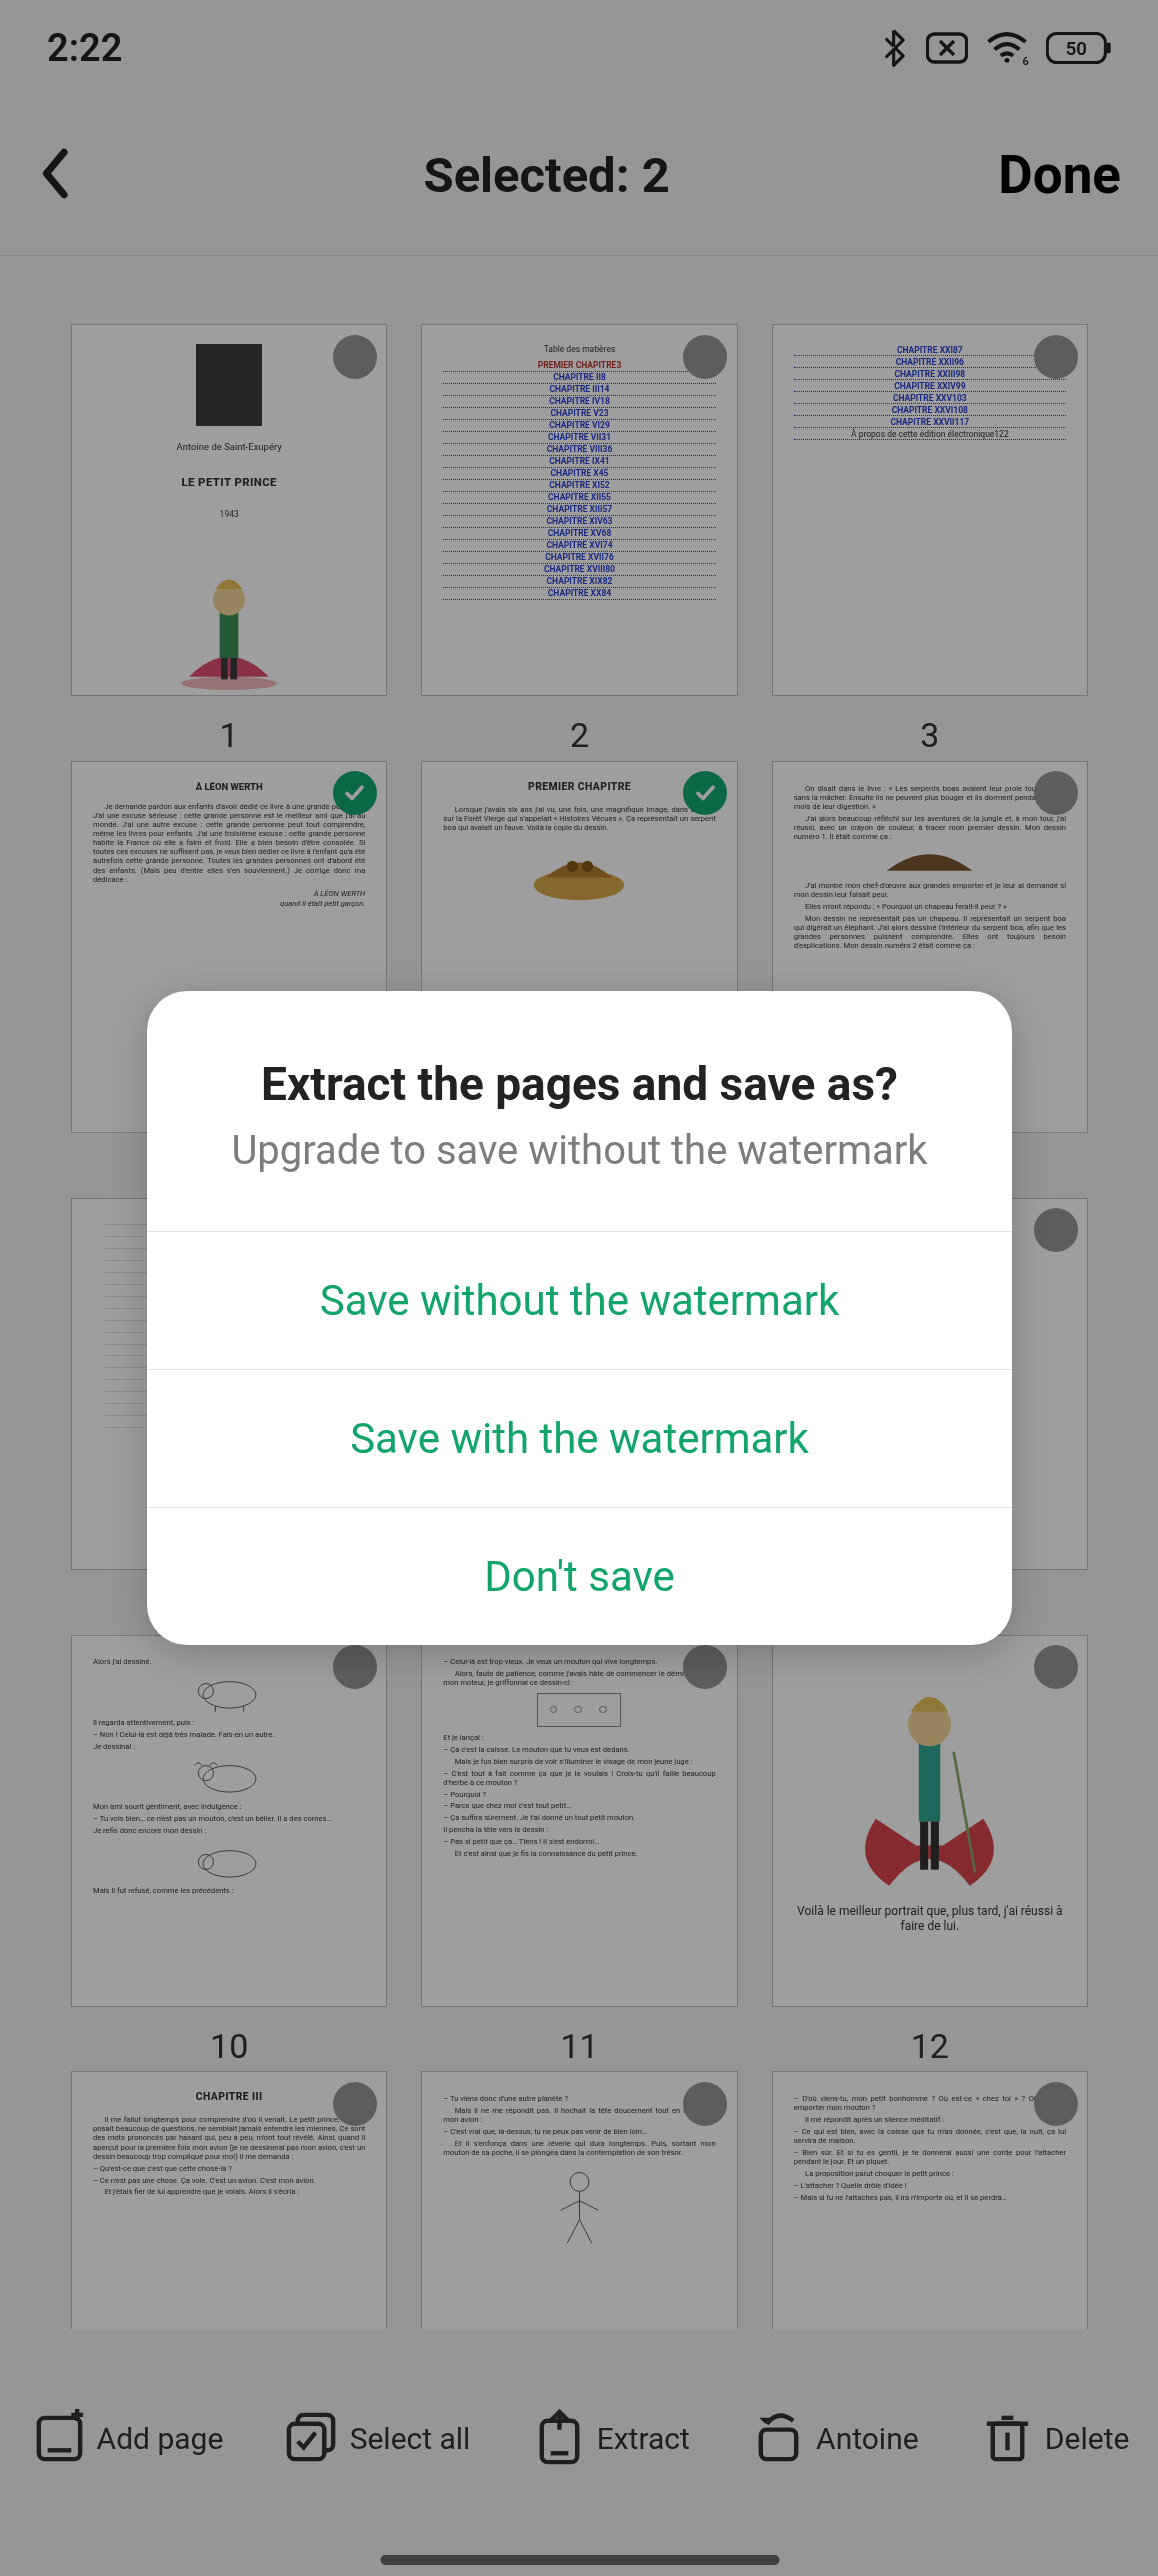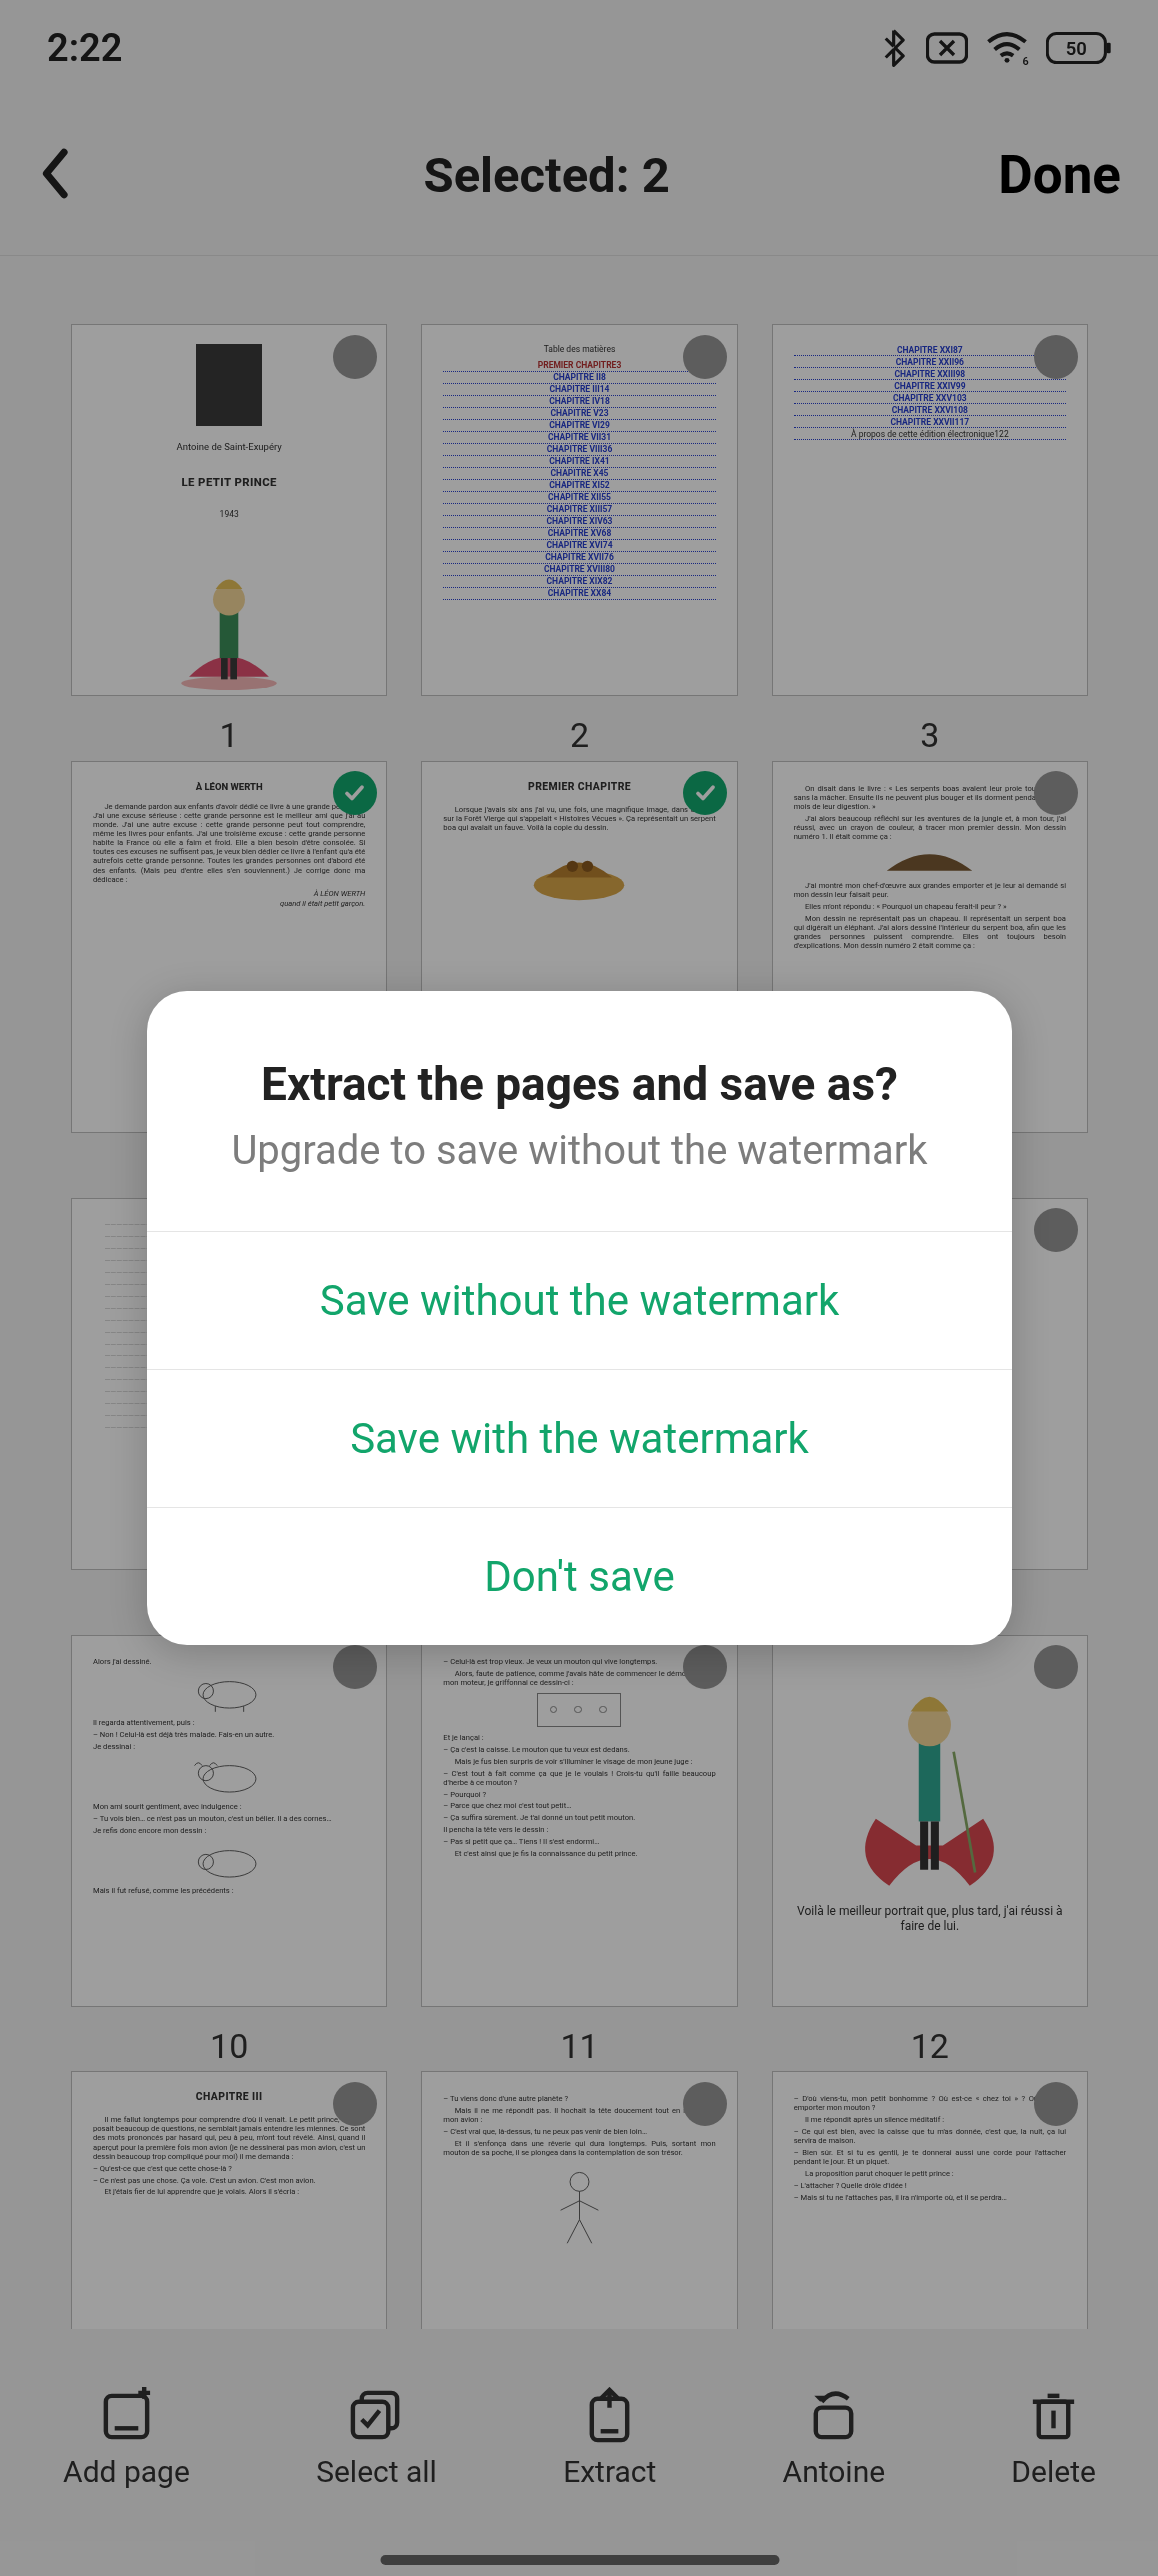--- a/index.html
+++ b/index.html
@@ -44,21 +44,21 @@
   .txtthumb .hfirst { text-align: center; font-weight: 800; font-size: 10.4px; margin-bottom: 11.4px; letter-spacing: 0.4px; }
   .txtthumb .hmid { text-align: center; font-weight: 800; font-size: 9.5px; margin-bottom: 9.5px; }
   .txtthumb .sig { text-align: right; margin-top: 5.7px; font-style: italic; }
   .txtthumb p { margin: 2.8px 0; }
   .txtthumb .indent { text-indent: 11.4px; }
   .txtthumb .boximg { width: 84px; height: 34px; border: 0.9px solid #888; margin: 5.7px auto; }
   .txtthumb .drw { display: block; margin: 5.7px auto; }
 
   
   .bottom { position: absolute; left: 0; right: 0; bottom: 0; height: 247px; background: #f3f3f3; display: flex; justify-content: space-around; align-items: center; padding-bottom: 28.5px; }
-  .bitem { display: flex; flex-direction: column; align-items: center; gap: 8px; color: #333; }
+  .bitem { display: flex; align-items: center; gap: 8px; color: #333; }
   .bitem svg { display: block; }
   .bitem span { font-size: 30px; }
   .home-ind { position: absolute; bottom: 11.4px; left: 50%; transform: translateX(-50%); width: 399px; height: 9.5px; background: #666; border-radius: 5.7px; }
 
   
   .dim { position: absolute; inset: 0; background: rgba(0,0,0,0.38); }
   .modal { position: absolute; left: 147px; right: 147px; top: 959px; background: #fff; border-radius: 40px; overflow: hidden; box-shadow: 0 7.6px 38px rgba(0,0,0,.2); margin-top: 32px; }
   .modal .mtitle { font-size: 46px; font-weight: 700; text-align: center; padding: 66px 38px 13.3px; color: #222; }
   .modal .msub { font-size: 40px; color: #7d7d7d; text-align: center; padding: 0 47px 53px; line-height: 1.35; }
   .modal .mopt { border-top: 0.9px solid #e5e5e5; text-align: center; font-size: 42px; color: #12a56b; padding: 44px 0; position: relative; }

